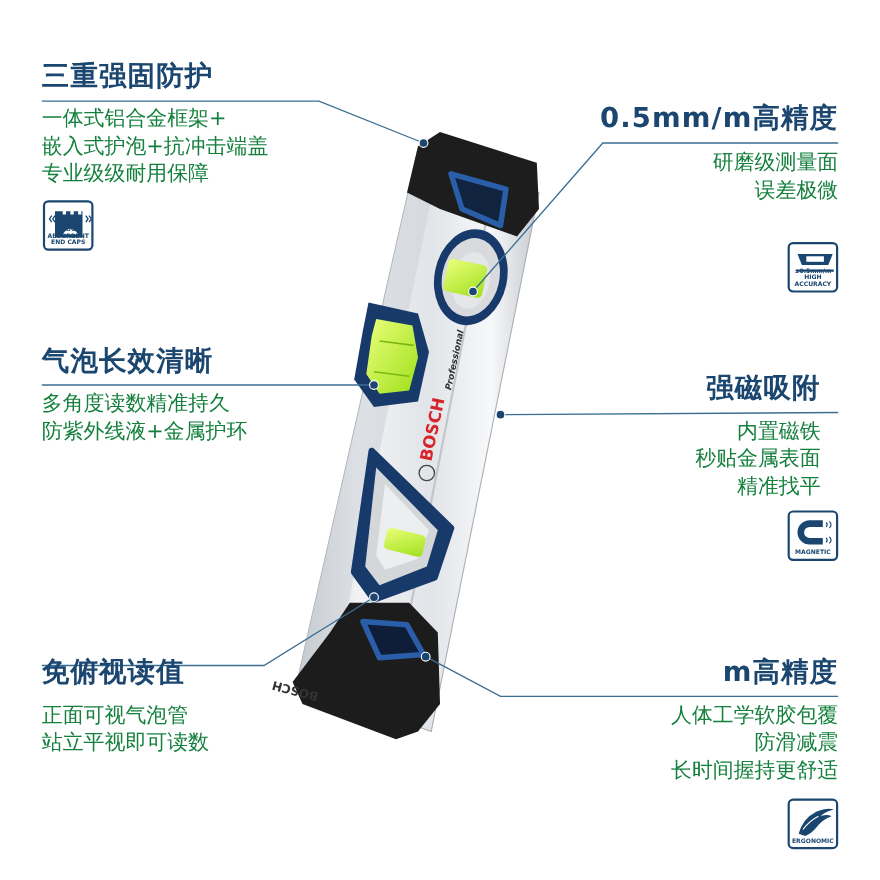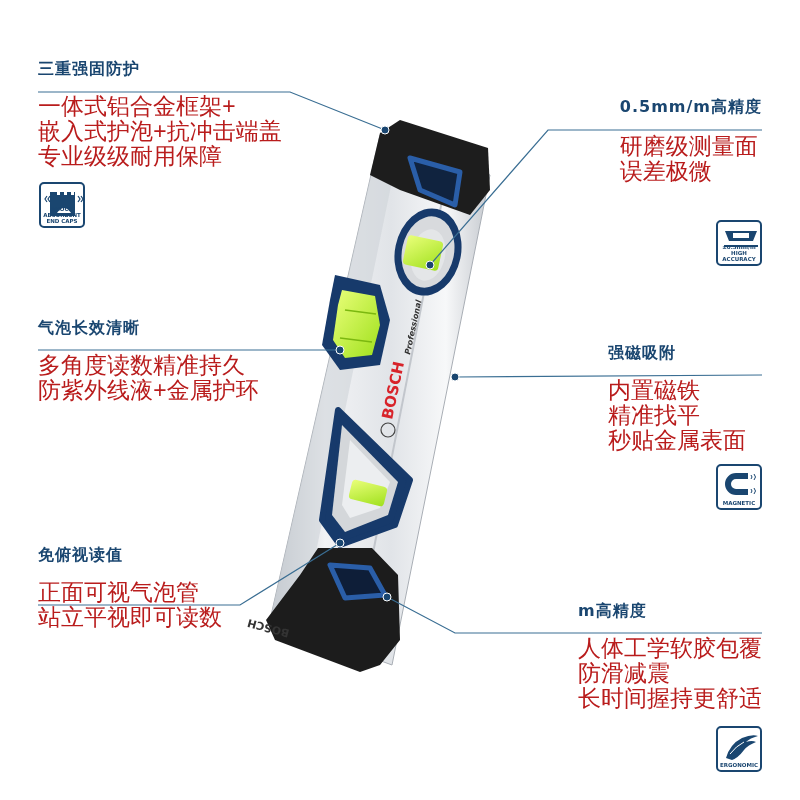--- a/index.html
+++ b/index.html
@@ -2,25 +2,25 @@
 <html><head>
 <meta charset="utf-8">
 <style>
   * { margin: 0; padding: 0; box-sizing: border-box; }
   html, body { width: 800px; height: 800px; background: #ffffff; overflow: hidden; }
   body { position: relative; font-family: "DejaVu Sans", "Liberation Sans", sans-serif; color: #2b2b2b; }
 
   .feature { position: absolute; }
   .feature .title {
     font-family: "DejaVu Sans", sans-serif;
-    font-weight: bold; font-size: 16px; color: #1a4670; letter-spacing: 1px; line-height: 30px;
+    font-weight: bold; font-size: 25px; color: #1a4670; letter-spacing: 1px; line-height: 30px;
     white-space: nowrap;
   }
-  .feature .desc { font-size: 23px; line-height: 25px; color: #b91c1c; white-space: nowrap; font-family: Liberation Mono, monospace; }
-  .feature.right { }
+  .feature .desc { font-size: 19px; line-height: 25px; color: #15803d; white-space: nowrap; }
+  .feature.right { text-align: right; }
 
   .badge {
     position: absolute; width: 46px; height: 46px;
     border: 2px solid #1a4670; border-radius: 5px; background: #fff;
   }
   .badge .lbl {
     position: absolute; left: 0; right: 0; bottom: 2px;
     font-size: 5.5px; font-weight: bold; color: #1a4670; text-align: center; line-height: 6px;
     font-family: "DejaVu Sans", sans-serif;
   }
@@ -150,32 +150,32 @@
   <div class="title">气泡长效清晰</div>
   <div style="height:12px"></div>
   <div class="desc">多角度读数精准持久</div>
   <div class="desc">防紫外线液+金属护环</div>
 </div>
 
 <div class="feature right" style="right:54px; top:338px;">
   <div class="title">强磁吸附</div>
   <div style="height:12px"></div>
   <div class="desc">内置磁铁</div>
+  <div class="desc">秒贴金属表面</div>
   <div class="desc">精准找平</div>
-  <div class="desc">秒贴金属表面</div>
 </div>
 <div class="badge" style="left:716px; top:464px;">
   <svg width="46" height="46" viewBox="0 0 46 46">
     <path d="M30,7 h-12 a11,11 0 0 0 0,22 h12 v-6 h-12 a5,5 0 0 1 0,-10 h12 z" fill="#1a4670"></path>
     <path d="M33,9 q2,2 0,4 M36,8 q3,3 0,6 M33,23 q2,2 0,4 M36,22 q3,3 0,6" stroke="#1a4670" stroke-width="1" fill="none"></path>
   </svg>
   <div class="lbl">MAGNETIC</div>
 </div>
 
-<div class="feature" style="left:38px; top:540px;">
+<div class="feature" style="left:38px; top:596px;">
   <div class="title">免俯视读值</div>
   <div style="height:12px"></div>
   <div class="desc">正面可视气泡管</div>
   <div class="desc">站立平视即可读数</div>
 </div>
 
 <div class="feature right" style="right:38px; top:596px;">
   <div class="title">m高精度</div>
   <div style="height:12px"></div>
   <div class="desc">人体工学软胶包覆</div>

